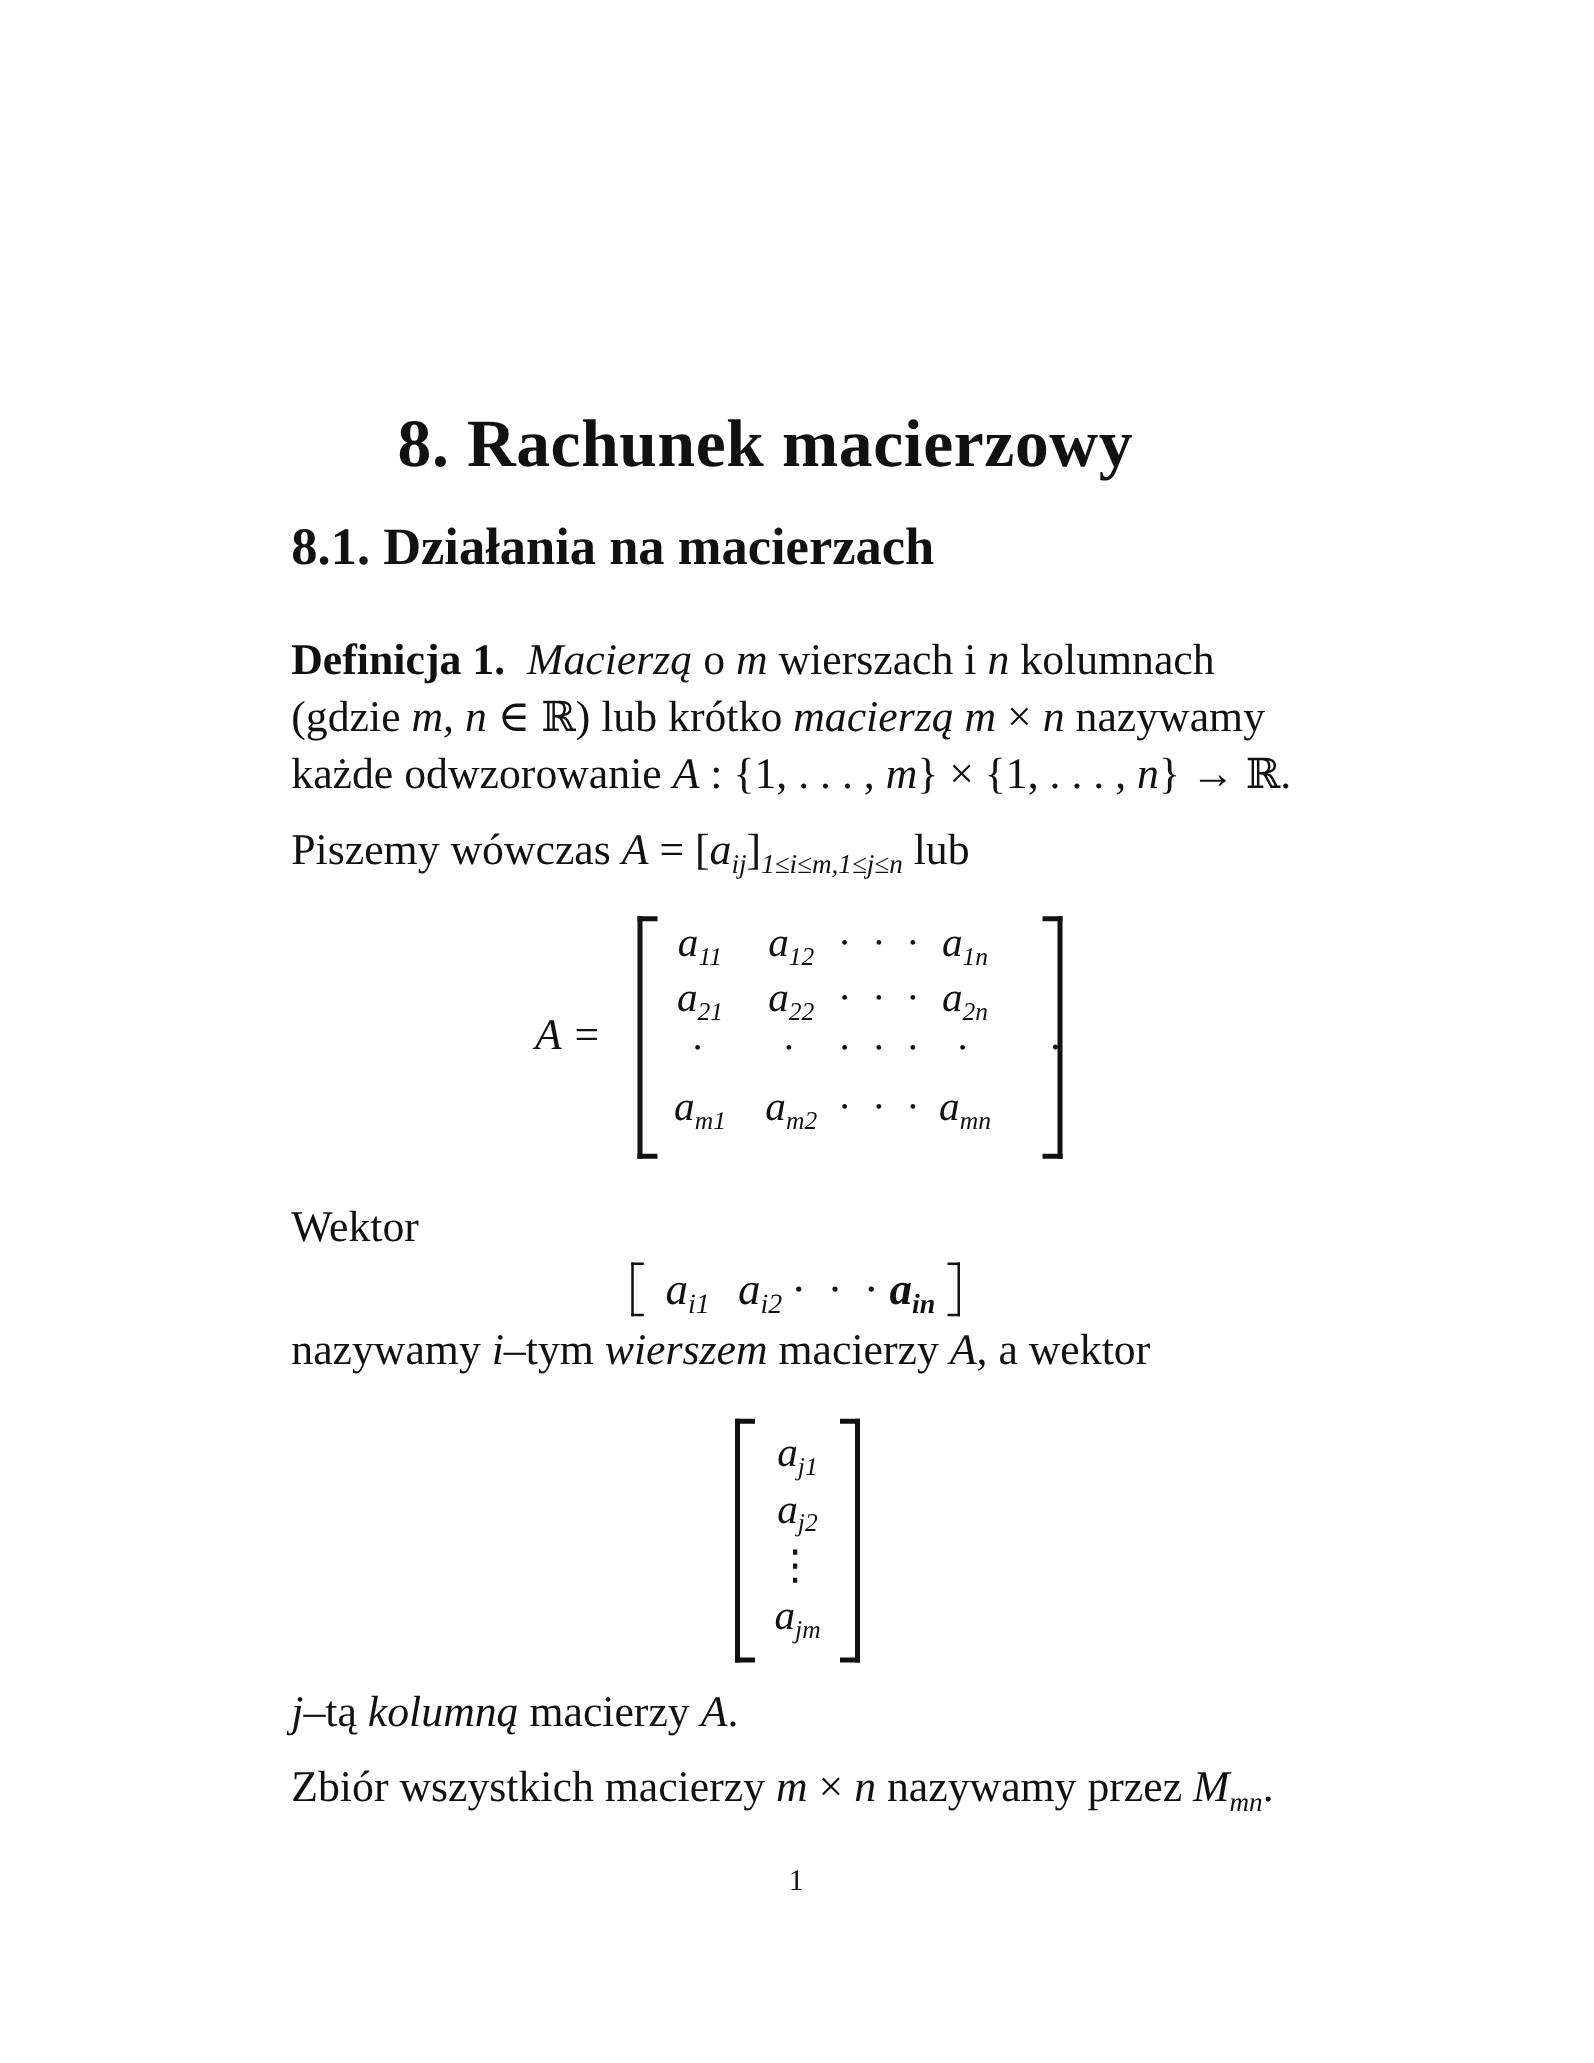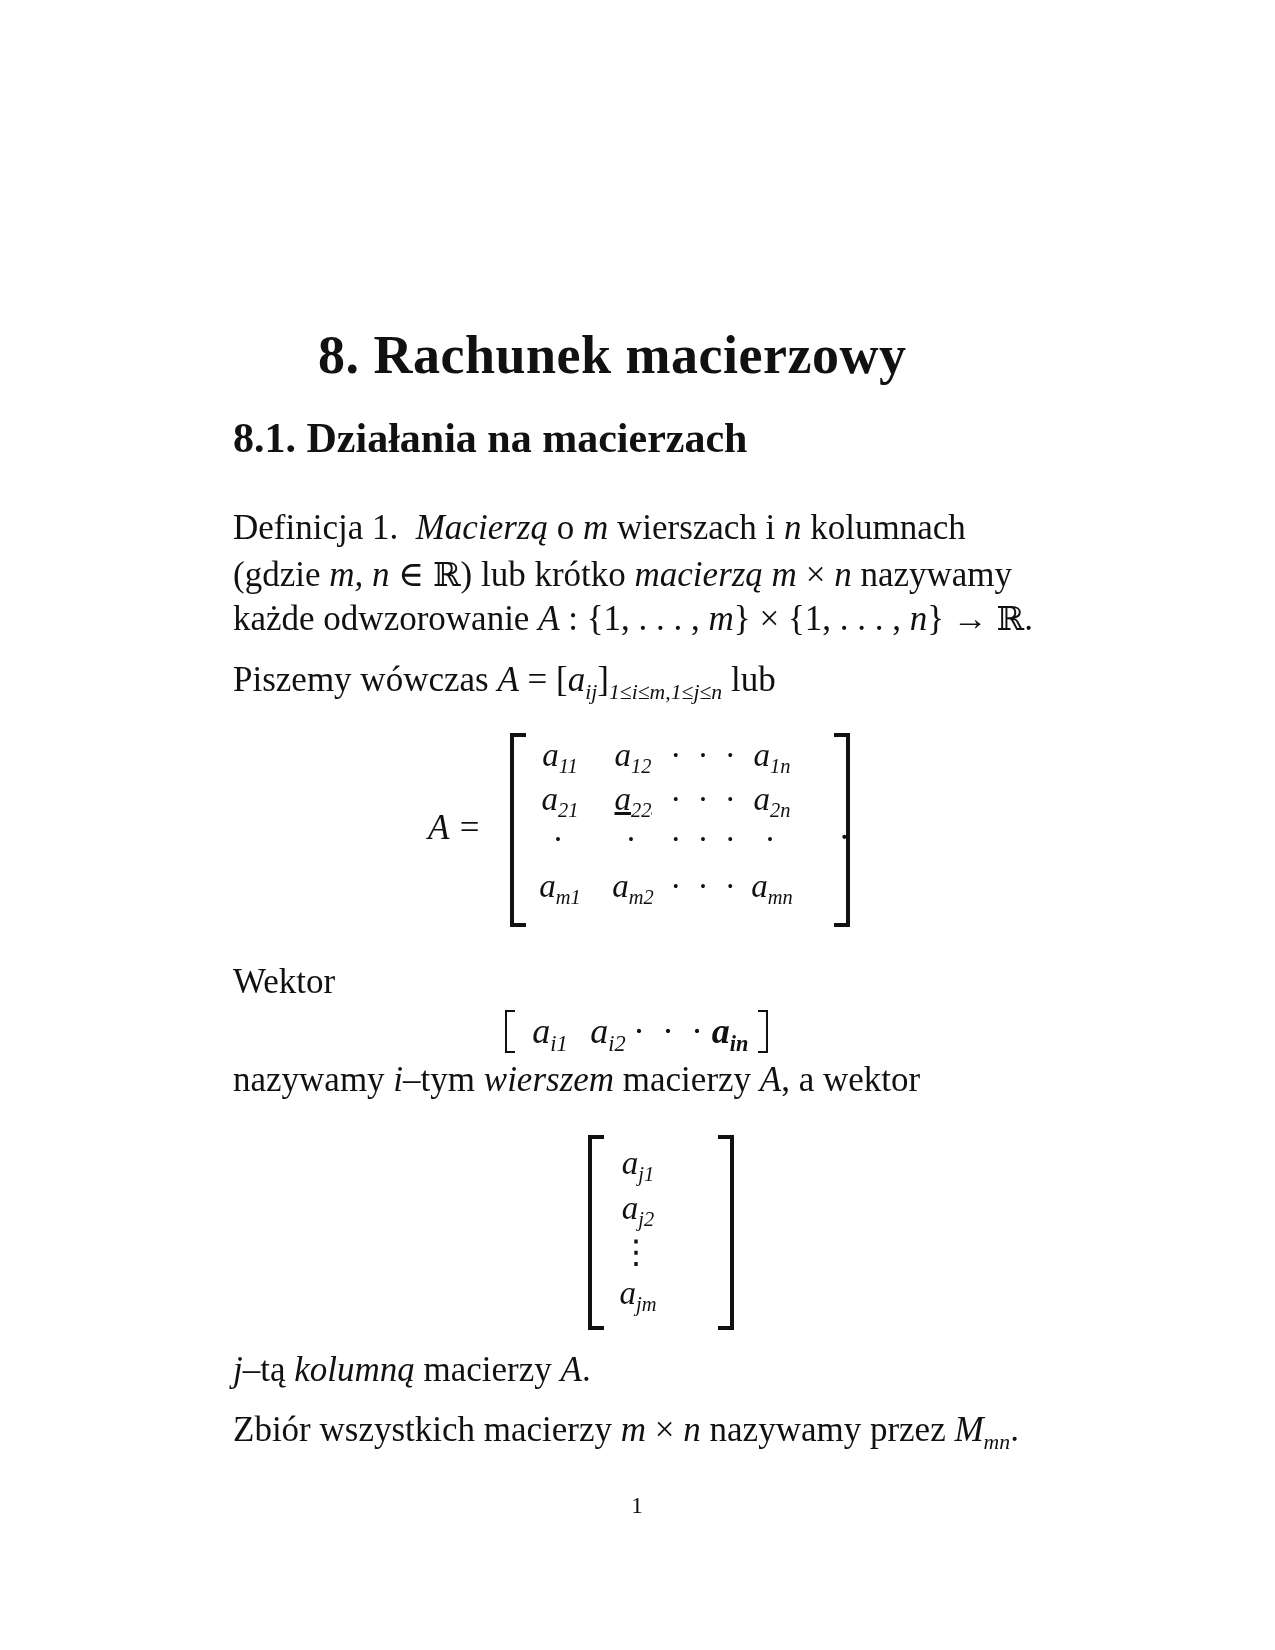--- a/index.html
+++ b/index.html
@@ -2,37 +2,37 @@
 <html><head>
 <meta charset="utf-8">
 <style>
   html, body { margin: 0; padding: 0; background: #ffffff; }
   body { width: 1275px; height: 1650px; position: relative; overflow: hidden;
          font-family: "Liberation Serif", "DejaVu Serif", serif; color: #111; }
   .abs { position: absolute; white-space: nowrap; }
   .title { font-size: 54px; font-weight: bold; left: 318px; top: 324px; letter-spacing: 0.5px; }
   .section { font-size: 42px; font-weight: bold; left: 233px; top: 414px; }
   .line { font-size: 35px; left: 233px; }
-  .b { font-weight: normal; }
+  .b { font-weight: bold; }
   i, .it { font-style: italic; }
   sub { font-size: 0.62em; vertical-align: -0.35em; line-height: 0; }
   .bb { font-family: "DejaVu Serif", serif; font-size: 0.95em; }
   
   .matrix { position: absolute; left: 510px; top: 733px; width: 340px; height: 194px; }
   .brk { position: absolute; top: 0; bottom: 0; width: 12px; border-top: 4px solid #111; border-bottom: 4px solid #111; }
   .brk.l { left: 0; border-left: 4px solid #111; }
   .brk.r { right: 0; border-right: 4px solid #111; }
   .cell { position: absolute; font-size: 33px; font-style: italic; transform: translateX(-50%); white-space: nowrap; }
   .cell.dots { font-style: normal; letter-spacing: 4px; }
   .eqA { position: absolute; left: 428px; top: 808px; font-size: 35px; }
   .period { position: absolute; left: 840px; top: 808px; font-size: 35px; }
   .rowvec { position: absolute; left: 505px; top: 1010px; width: 263px; height: 43px; }
   .rowvec .brk { border-width: 2px; width: 8px; }
   .rowvec .cell { font-size: 36px; top: 0px; }
-  .colvec { position: absolute; left: 588px; top: 1135px; width: 100px; height: 195px; padding-left: 46px; }
+  .colvec { position: absolute; left: 588px; top: 1135px; width: 100px; height: 195px; }
   .colvec .cell { left: 50%; }
   .pagenum { position: absolute; left: 631px; top: 1492px; font-size: 24px; }
 </style>
 </head>
 <body>
 
 <div class="abs title">8. Rachunek macierzowy</div>
 <div class="abs section">8.1. Działania na macierzach</div>
 
 <div class="abs line" style="top:508px">
@@ -55,21 +55,21 @@
 <div class="eqA"><i>A =</i></div>
 <div class="matrix">
   <div class="brk l"></div>
   <div class="brk r"></div>
   <div id="matrix-cells">
       <div class="cell" style="left: 50px; top: 4px;"><span>a</span><sub>11</sub></div>
       <div class="cell" style="left: 123px; top: 4px;"><span>a</span><sub>12</sub></div>
       <div class="cell dots" style="left: 195px; top: 4px;"><span>· · ·</span></div>
       <div class="cell" style="left: 262px; top: 4px;"><span>a</span><sub>1n</sub></div>
       <div class="cell" style="left: 50px; top: 48px;"><span>a</span><sub>21</sub></div>
-      <div class="cell" style="left: 123px; top: 48px; text-decoration: underline;"><span>a</span><sub>22</sub></div>
+      <div class="cell" style="left: 123px; top: 48px;"><span>a</span><sub>22</sub></div>
       <div class="cell dots" style="left: 195px; top: 48px;"><span>· · ·</span></div>
       <div class="cell" style="left: 262px; top: 48px;"><span>a</span><sub>2n</sub></div>
       <div class="cell dots" style="left: 50px; top: 88px;"><span>·</span></div>
       <div class="cell dots" style="left: 123px; top: 88px;"><span>·</span></div>
       <div class="cell dots" style="left: 195px; top: 88px;"><span>· · ·</span></div>
       <div class="cell dots" style="left: 262px; top: 88px;"><span>·</span></div>
       <div class="cell" style="left: 50px; top: 135px;"><span>a</span><sub>m1</sub></div>
       <div class="cell" style="left: 123px; top: 135px;"><span>a</span><sub>m2</sub></div>
       <div class="cell dots" style="left: 195px; top: 135px;"><span>· · ·</span></div>
       <div class="cell" style="left: 262px; top: 135px;"><span>a</span><sub>mn</sub></div>

